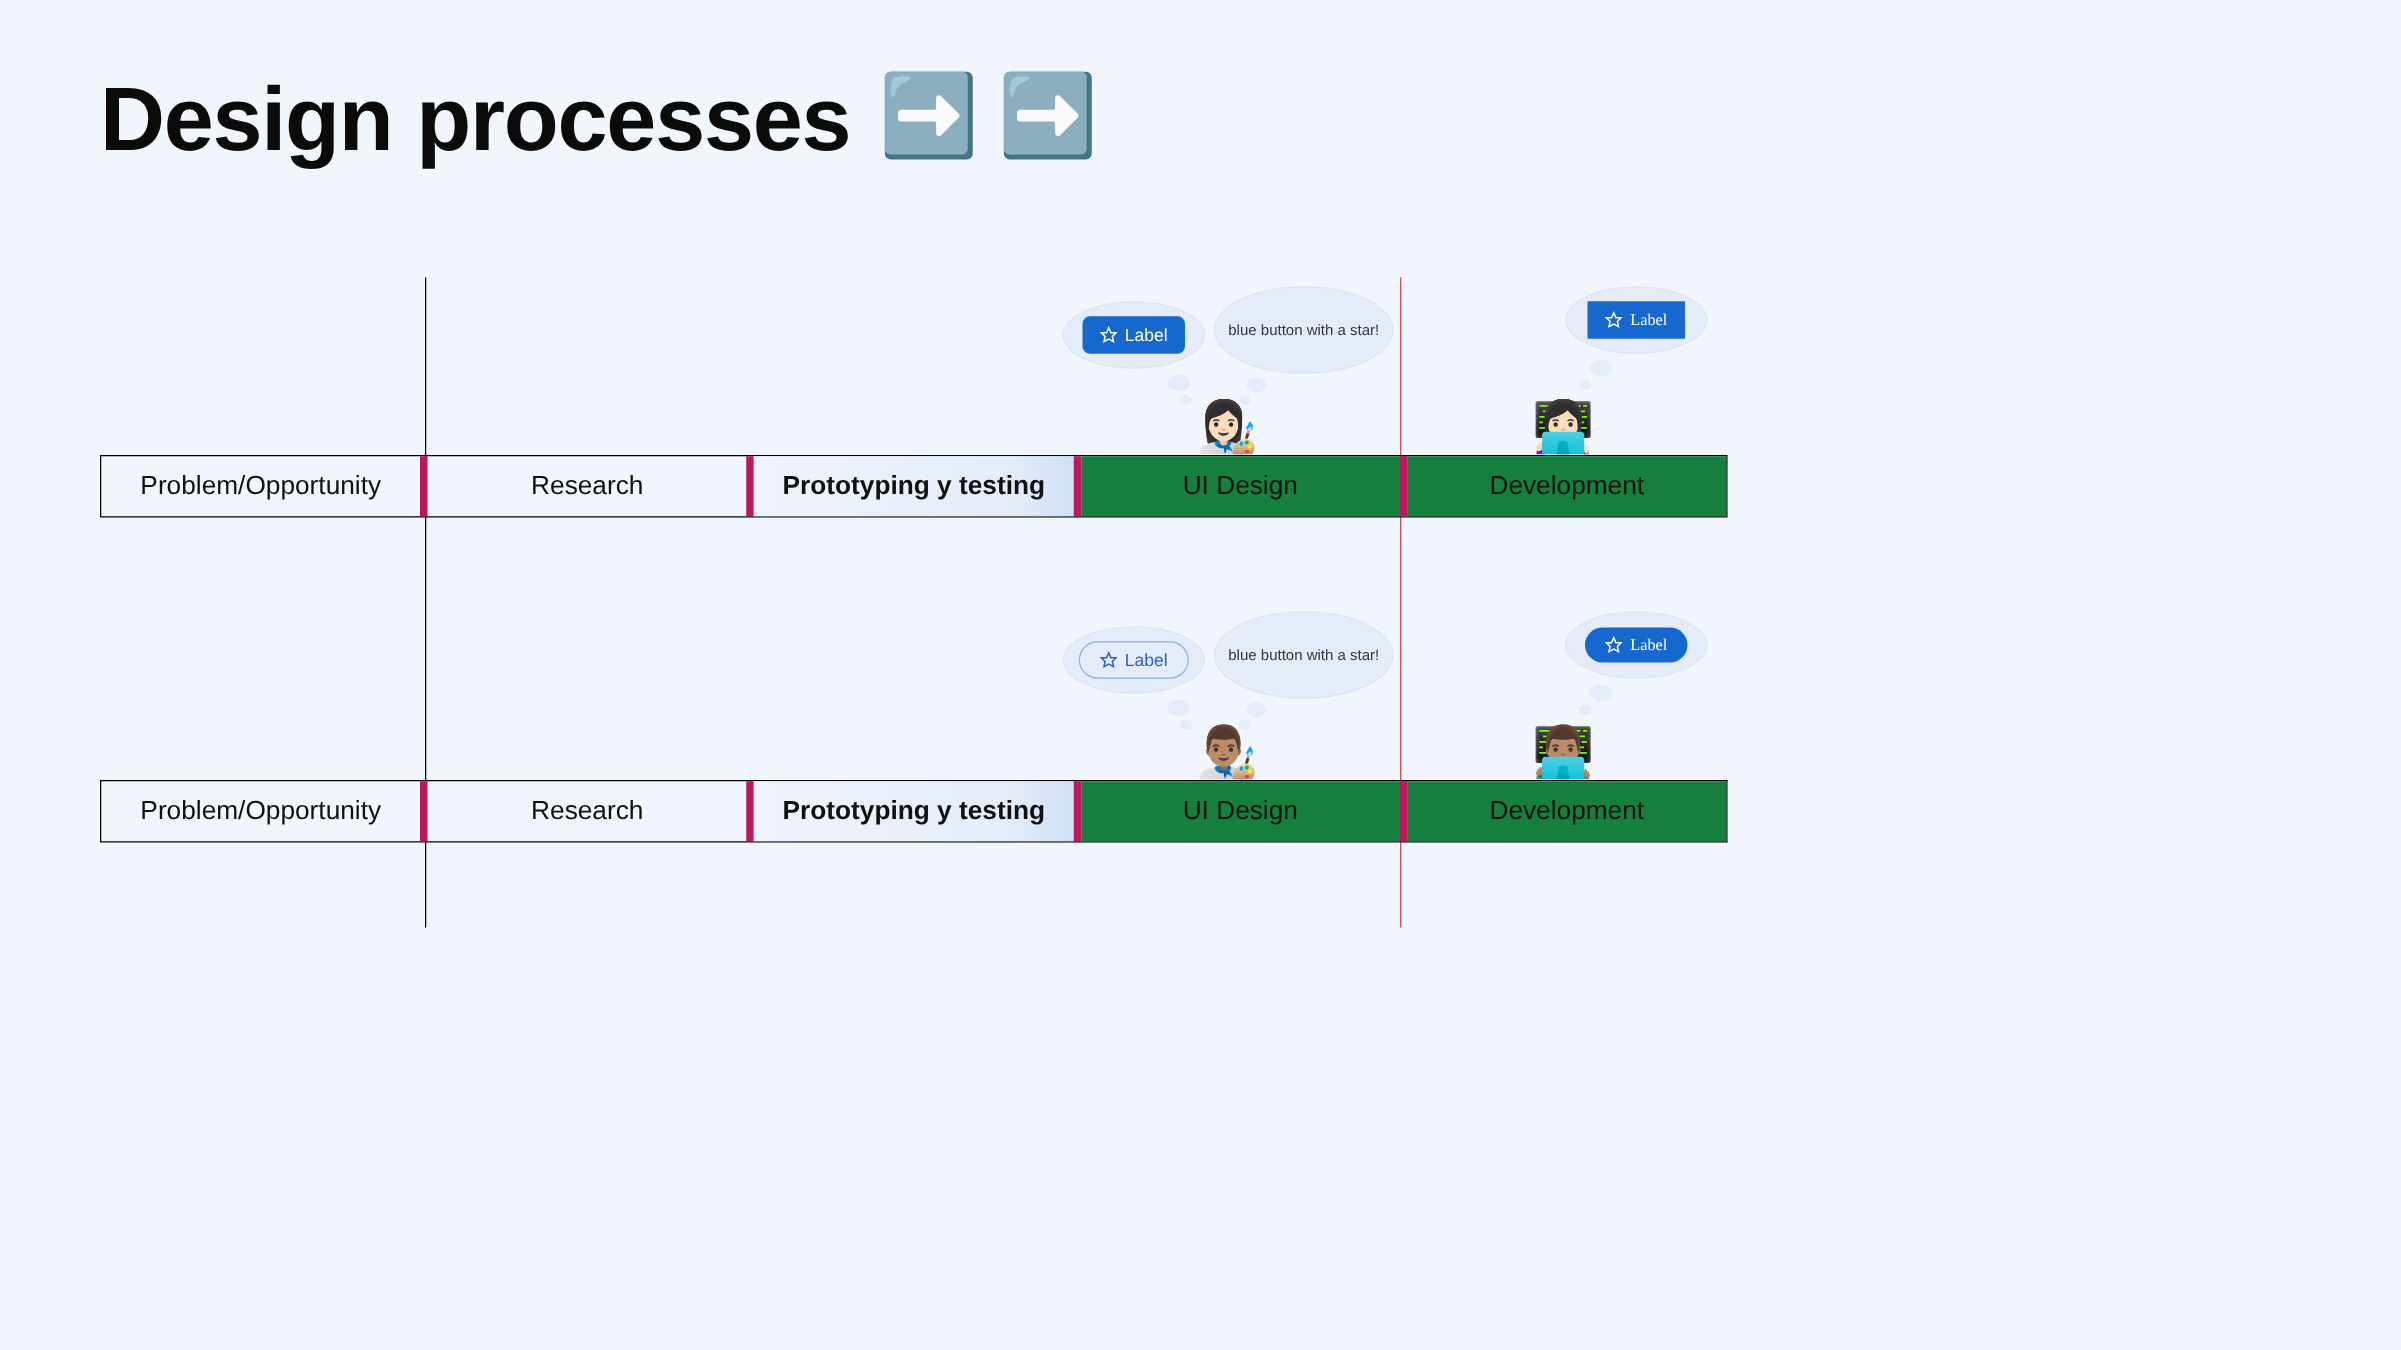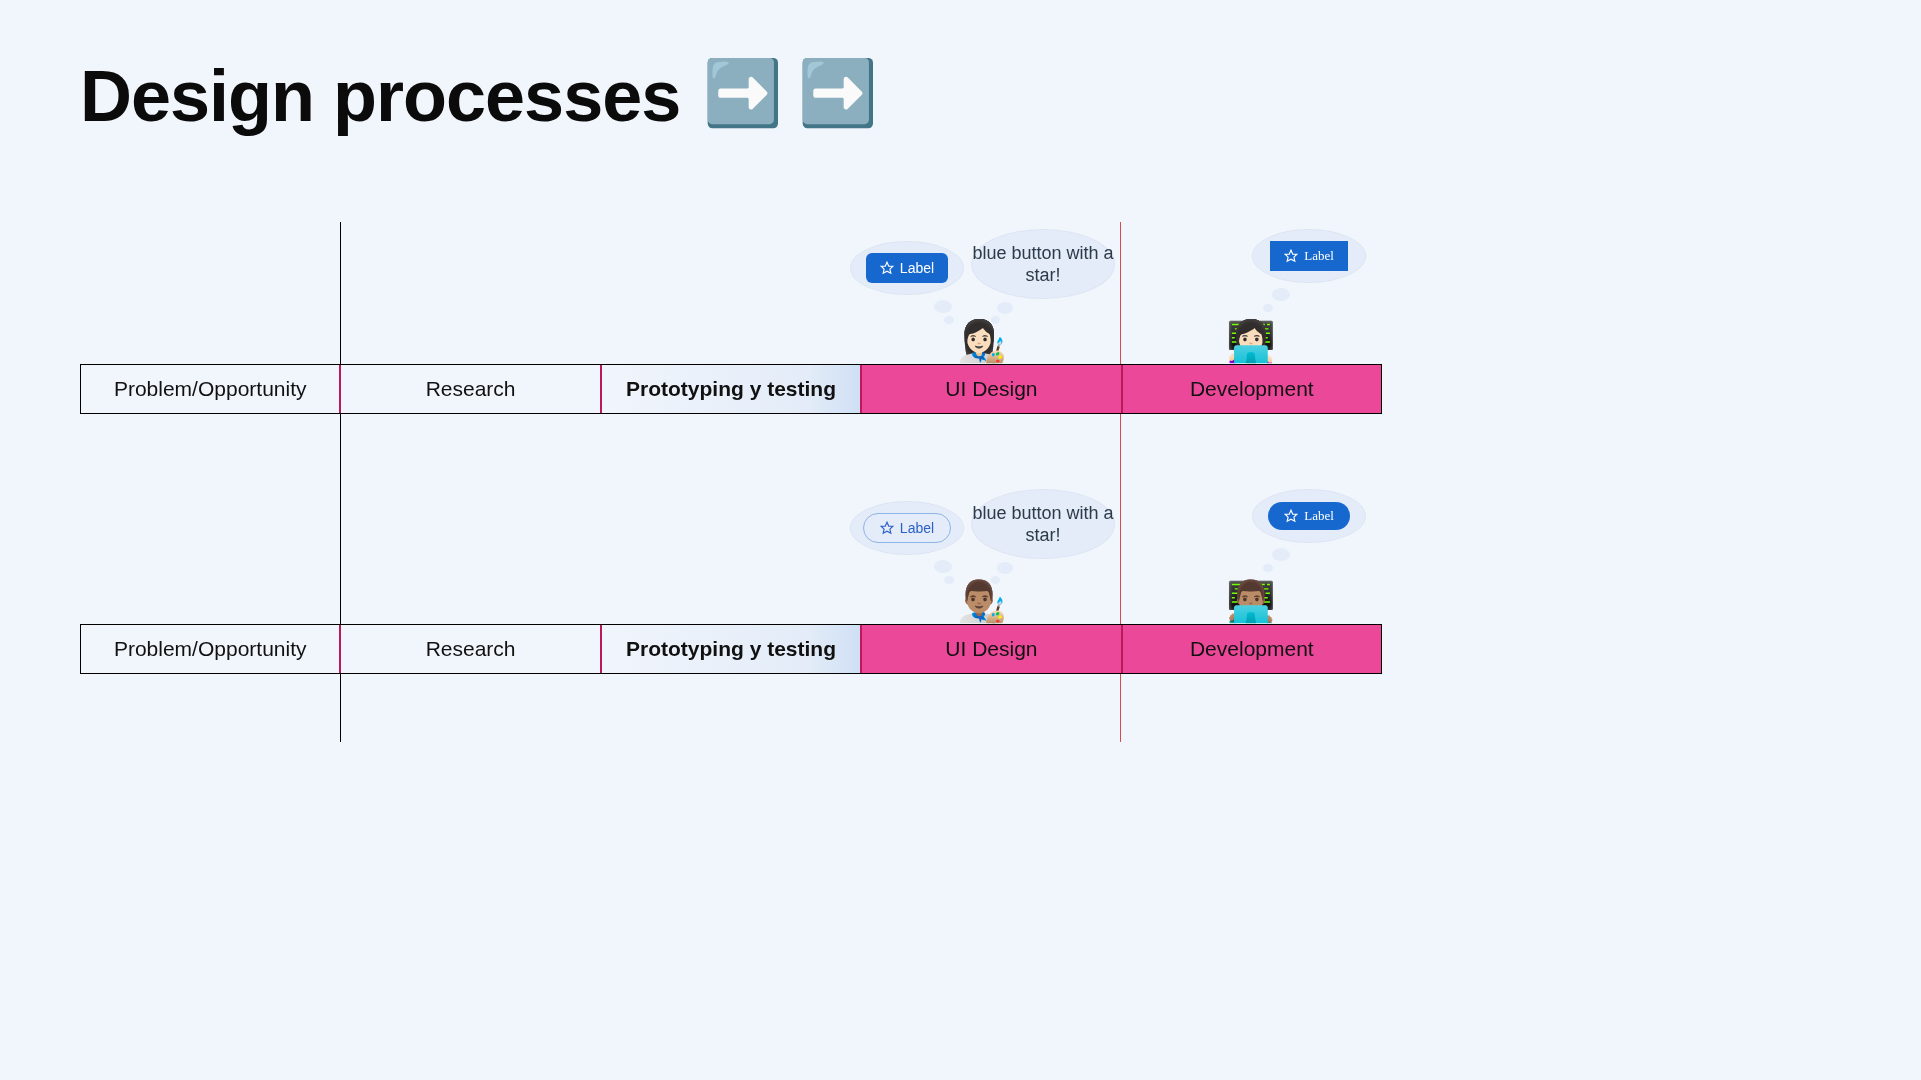--- a/index.html
+++ b/index.html
@@ -2,35 +2,35 @@
 <html><head>
 <meta charset="utf-8">
 <style>
   html,body{margin:0;padding:0;width:1921px;height:1080px;background:#f1f5fc;font-family:"Segoe UI",Arial,sans-serif;color:#111;}
   .slide{position:absolute;inset:0 0 0 0;}
   .title{position:absolute;left:80px;top:55px;font-size:72px;font-weight:700;letter-spacing:-1px;color:#0b0b0b;}
   .title .emj{font-size:64px;vertical-align:6px;margin-left:4px;}
 
   
   .bar{position:absolute;left:80px;width:1300px;height:48px;display:flex;border-top:1px solid #000;border-bottom:1px solid #000;border-left:1px solid #000;border-right:1px solid #000;}
-  .cell{flex:1 1 0;border-right:2px solid #be185d;display:flex;align-items:center;justify-content:center;font-size:21px;font-weight:500;}
+  .cell{flex:1 1 0;border-right:6px solid #be185d;display:flex;align-items:center;justify-content:center;font-size:21px;font-weight:500;}
   .cell:last-child{border-right:none;}
-  .cell.highlight{background:#ec4899;text-align:center;}
+  .cell.highlight{background:#15803d;text-align:center;}
   .cell.fade{background:linear-gradient(90deg,#f1f5fc 0%,#e3ecf8 80%,#cfe0f5 100%);font-weight:bold;}
 
   
   .vline{position:absolute;top:222px;height:520px;width:1px;background:#000;}
   .vline.red{background:#d94a4a;}
 
   
   .persona{position:absolute;font-size:40px;}
 
   
   .bubble{position:absolute;background:#e3ecf8;border-radius:50%;display:flex;align-items:center;justify-content:center;box-shadow:0 0 0 1px rgba(0,0,0,0.03) inset;}
-  .bubble.text{font-size:18px;line-height:1.25;text-align:center;color:#2d3a4a;}
+  .bubble.text{font-size:12px;line-height:1.25;text-align:center;color:#2d3a4a;}
   .bubble .btn{display:inline-flex;align-items:center;gap:6px;font-size:14px;font-weight:500;}
   .btn.filled-blue{background:#1668cf;color:#fff;border-radius:6px;padding:7px 14px;}
   .btn.square-blue{background:#1668cf;color:#fff;border-radius:0;padding:7px 14px;font-family:Georgia,serif;font-size:13px;}
   .btn.outline-pill{background:#e3ecf8;color:#2d60c8;border:1px solid #8eb3e6;border-radius:999px;padding:6px 16px;}
   .btn.pill-blue{background:#1668cf;color:#fff;border-radius:999px;padding:6px 16px;font-family:Georgia,serif;font-size:13px;}
   .star{width:14px;height:14px;display:inline-block;}
   .star svg{width:14px;height:14px;display:block;}
 
   
   .dot{position:absolute;background:#e3ecf8;border-radius:50%;}

